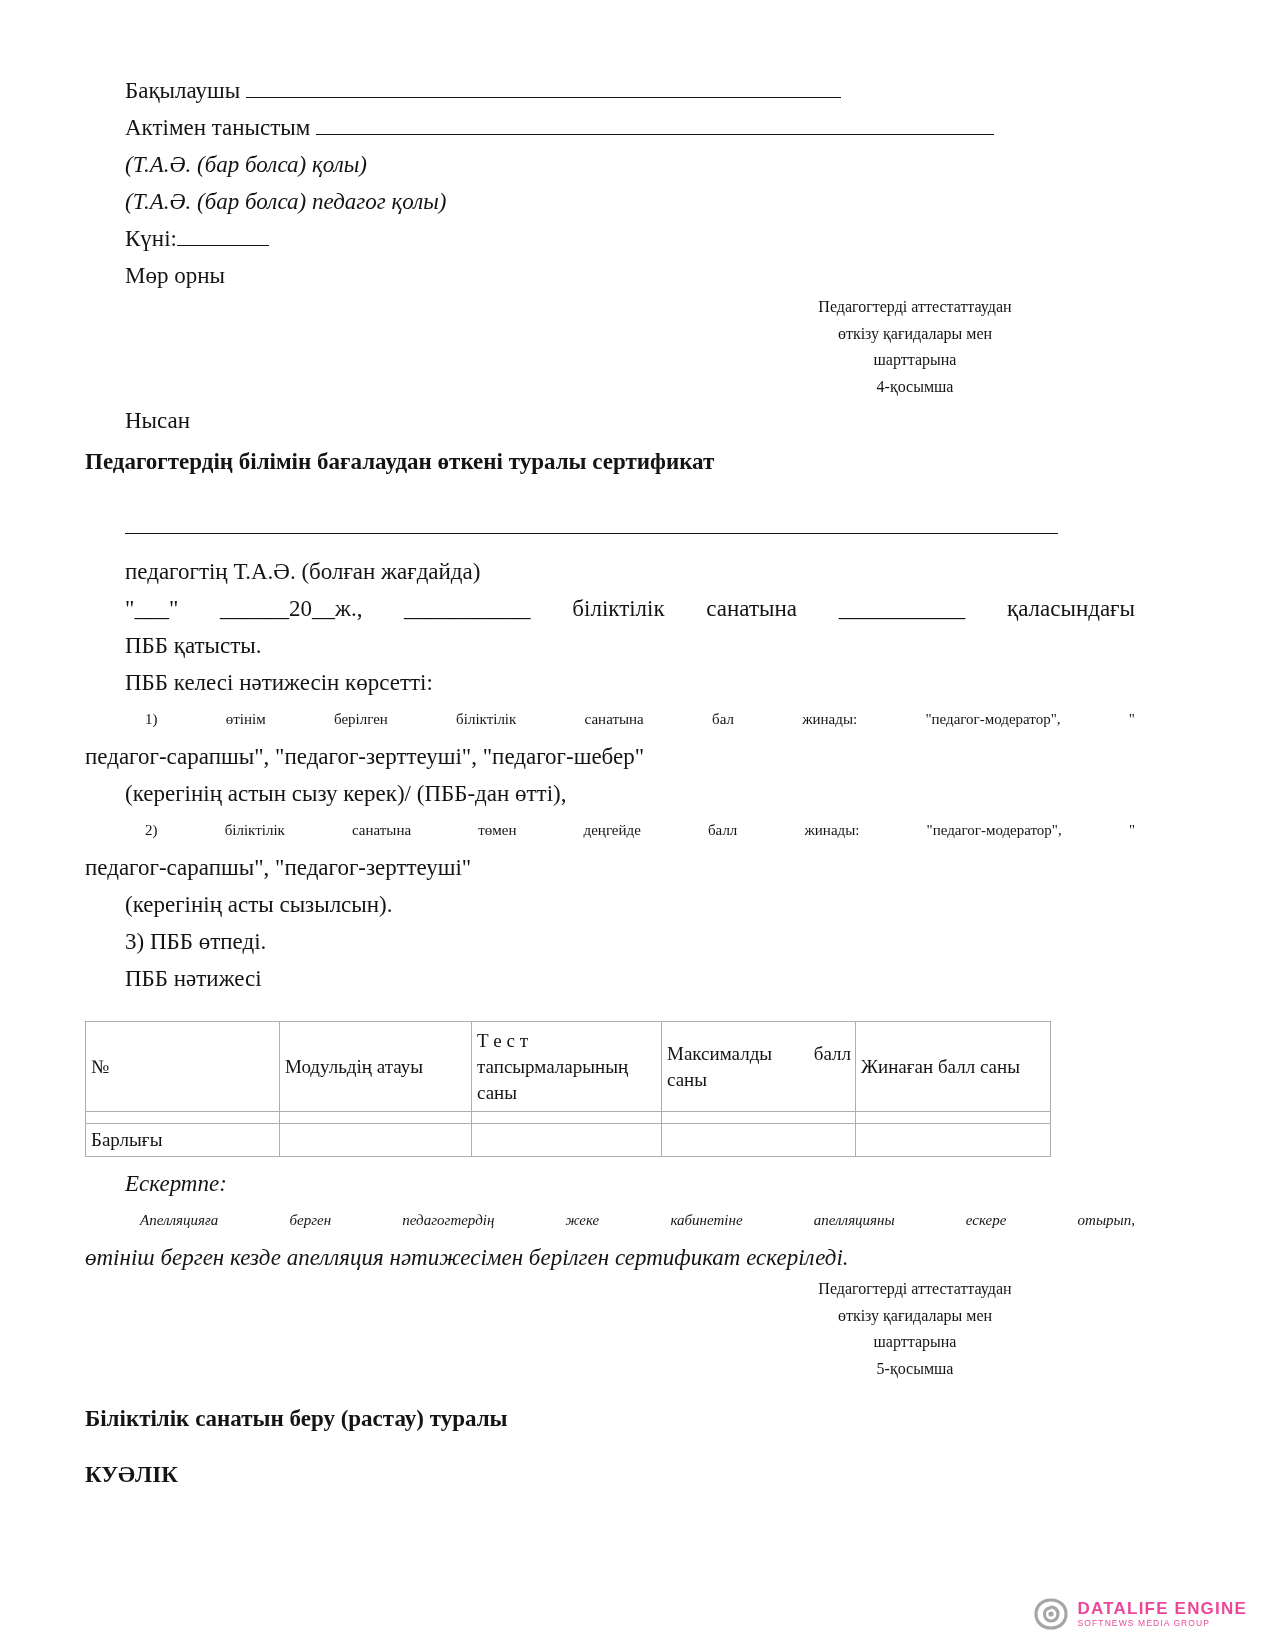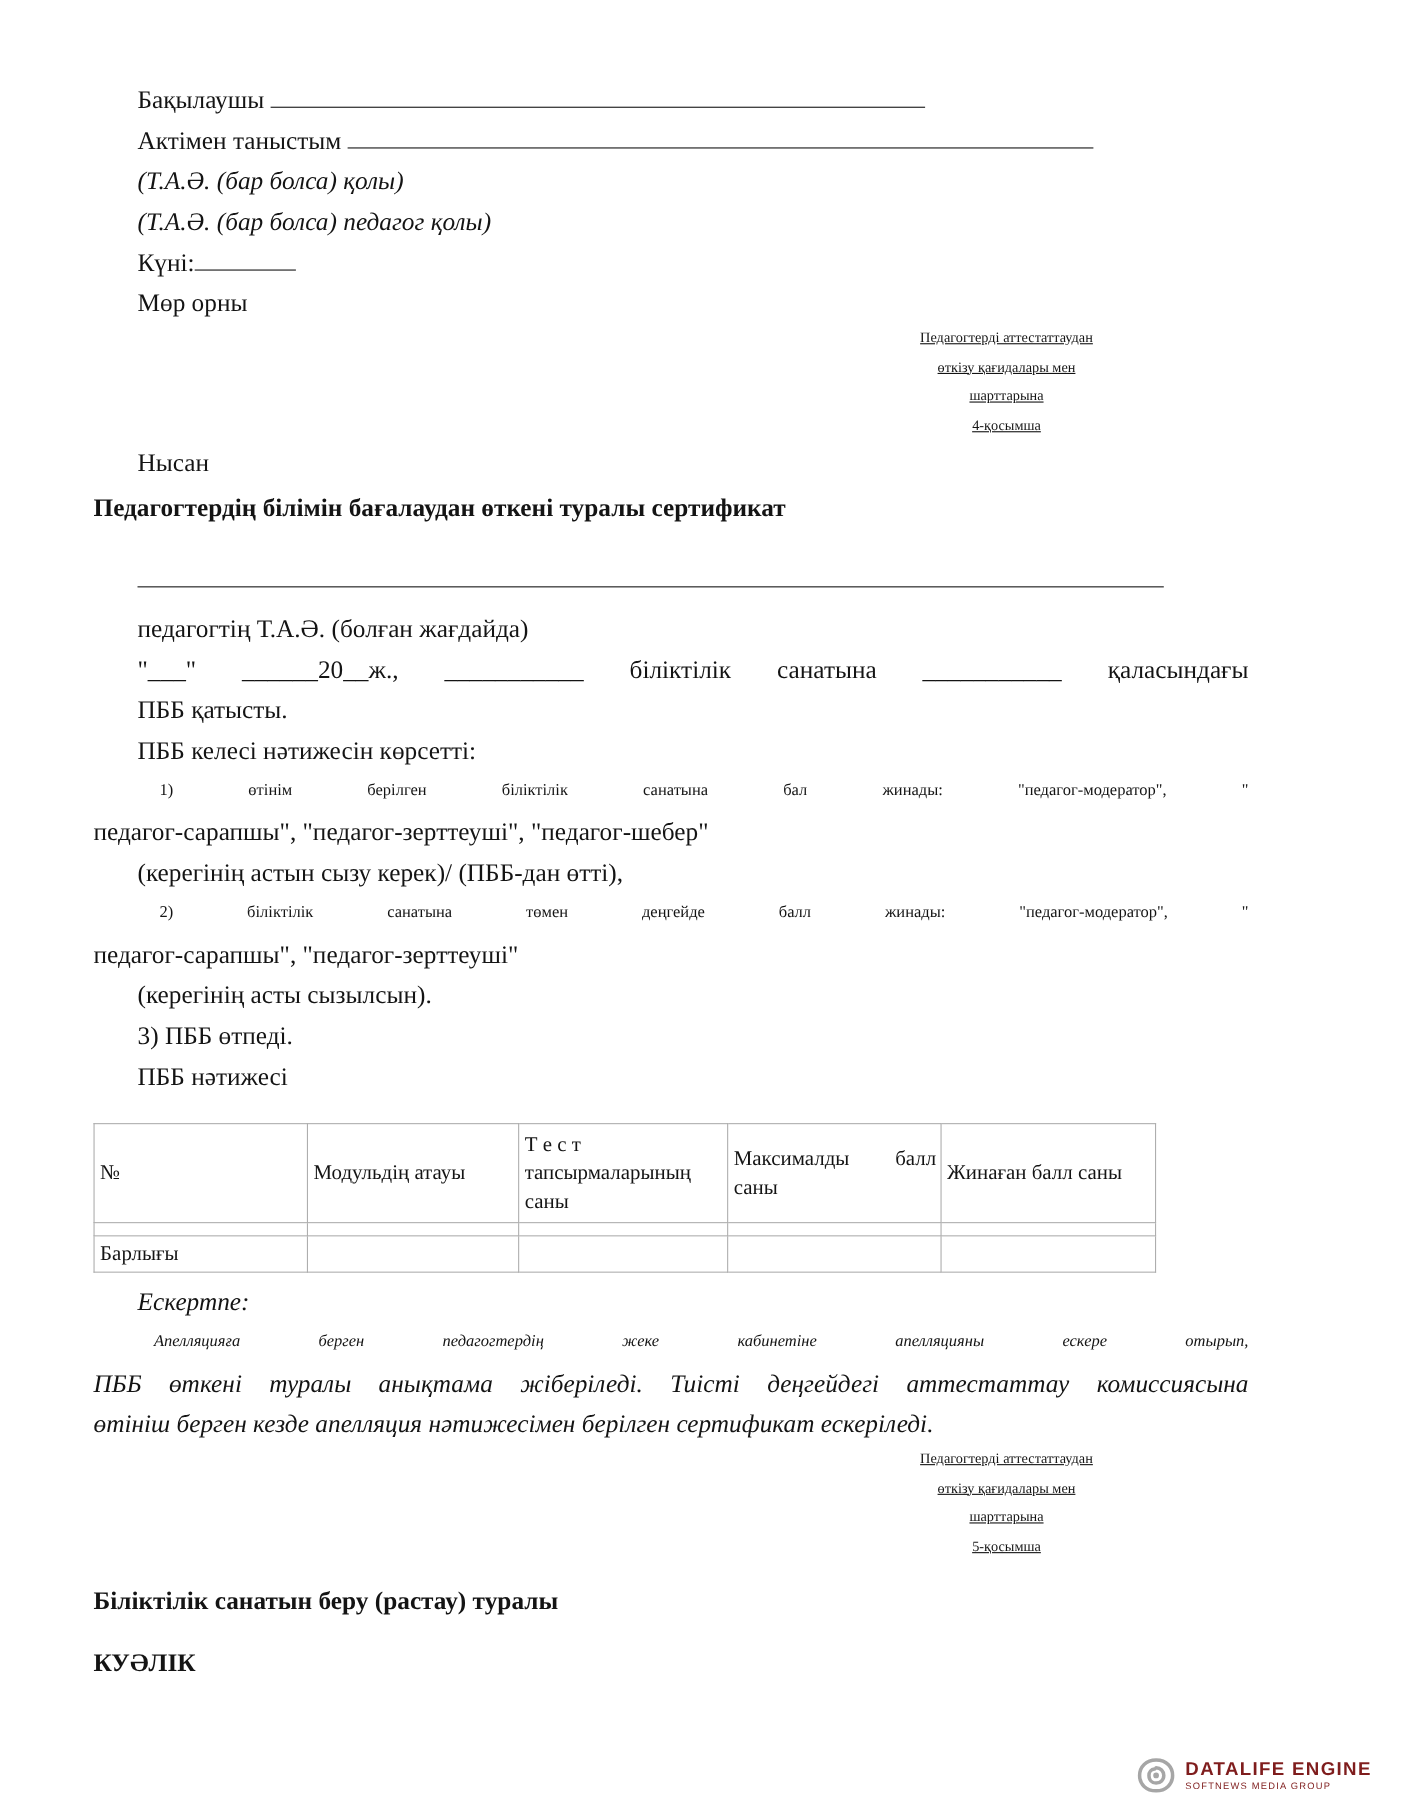--- a/index.html
+++ b/index.html
@@ -28,23 +28,22 @@
   }
   .blank-observer{width:595px;}
   .blank-act{width:678px;}
   .blank-date{width:92px;}
   .blank-big{width:933px;}
 
   .annex{
     width:490px;
     margin-left:585px;
     text-align:center;
-    font-size:13px;
+    font-size:16px;
     line-height:26.5px;
-    text-decoration:underline;
   }
   .annex-line{white-space:nowrap;}
 
   .form-label{margin-top:2px;}
   .h1{
     margin-top:4px;
     font-size:23px;line-height:37px;
     font-weight:700;white-space:nowrap;
   }
   .blankline-row{margin-top:36px;height:37px;}
@@ -91,21 +90,21 @@
   tr.head-row{height:90px;}
   tr.thin-row{height:12px;}
   tr.total-row{height:33px;}
 
   .note-label{margin-top:8px;}
 
   .watermark{
     position:absolute;
     top:1596px;right:28px;
     display:flex;align-items:center;
-    color:#7f1d1d;
+    color:#ec4899;
     font-family:"Liberation Sans","DejaVu Sans",sans-serif;
   }
   .wm-logo{margin-right:9px;display:block;}
   .wm-name{
     font-size:17px;font-weight:700;letter-spacing:1.2px;
     line-height:18px;white-space:nowrap;
   }
   .wm-sub{
     font-size:8.5px;font-weight:400;letter-spacing:1.1px;
     line-height:10px;white-space:nowrap;
@@ -193,21 +192,20 @@
         <td></td>
         <td></td>
         <td></td>
         <td></td>
       </tr>
     </tbody>
       </table>
 
     <div class="line ind ital note-label">Ескертпе:</div>
     <div class="jline-num ital" style="margin-left:55px;width:995px;">Апелляцияға берген педагогтердің жеке кабинетіне апелляцияны ескере отырып,</div>
-    <div class="jline-full ital">ПББ өткені туралы анықтама жіберіледі. Тиісті деңгейдегі аттестаттау комиссиясына</div>
     <div class="line ital">өтініш берген кезде апелляция нәтижесімен берілген сертификат ескеріледі.</div>
 
     <div class="annex">
       <div class="annex-line">Педагогтерді аттестаттаудан</div>
       <div class="annex-line">өткізу қағидалары мен</div>
       <div class="annex-line">шарттарына</div>
       <div class="annex-line">5-қосымша</div>
     </div>
 
     <div class="h1" style="margin-top:18px;line-height:38px;">Біліктілік санатын беру (растау) туралы</div>

